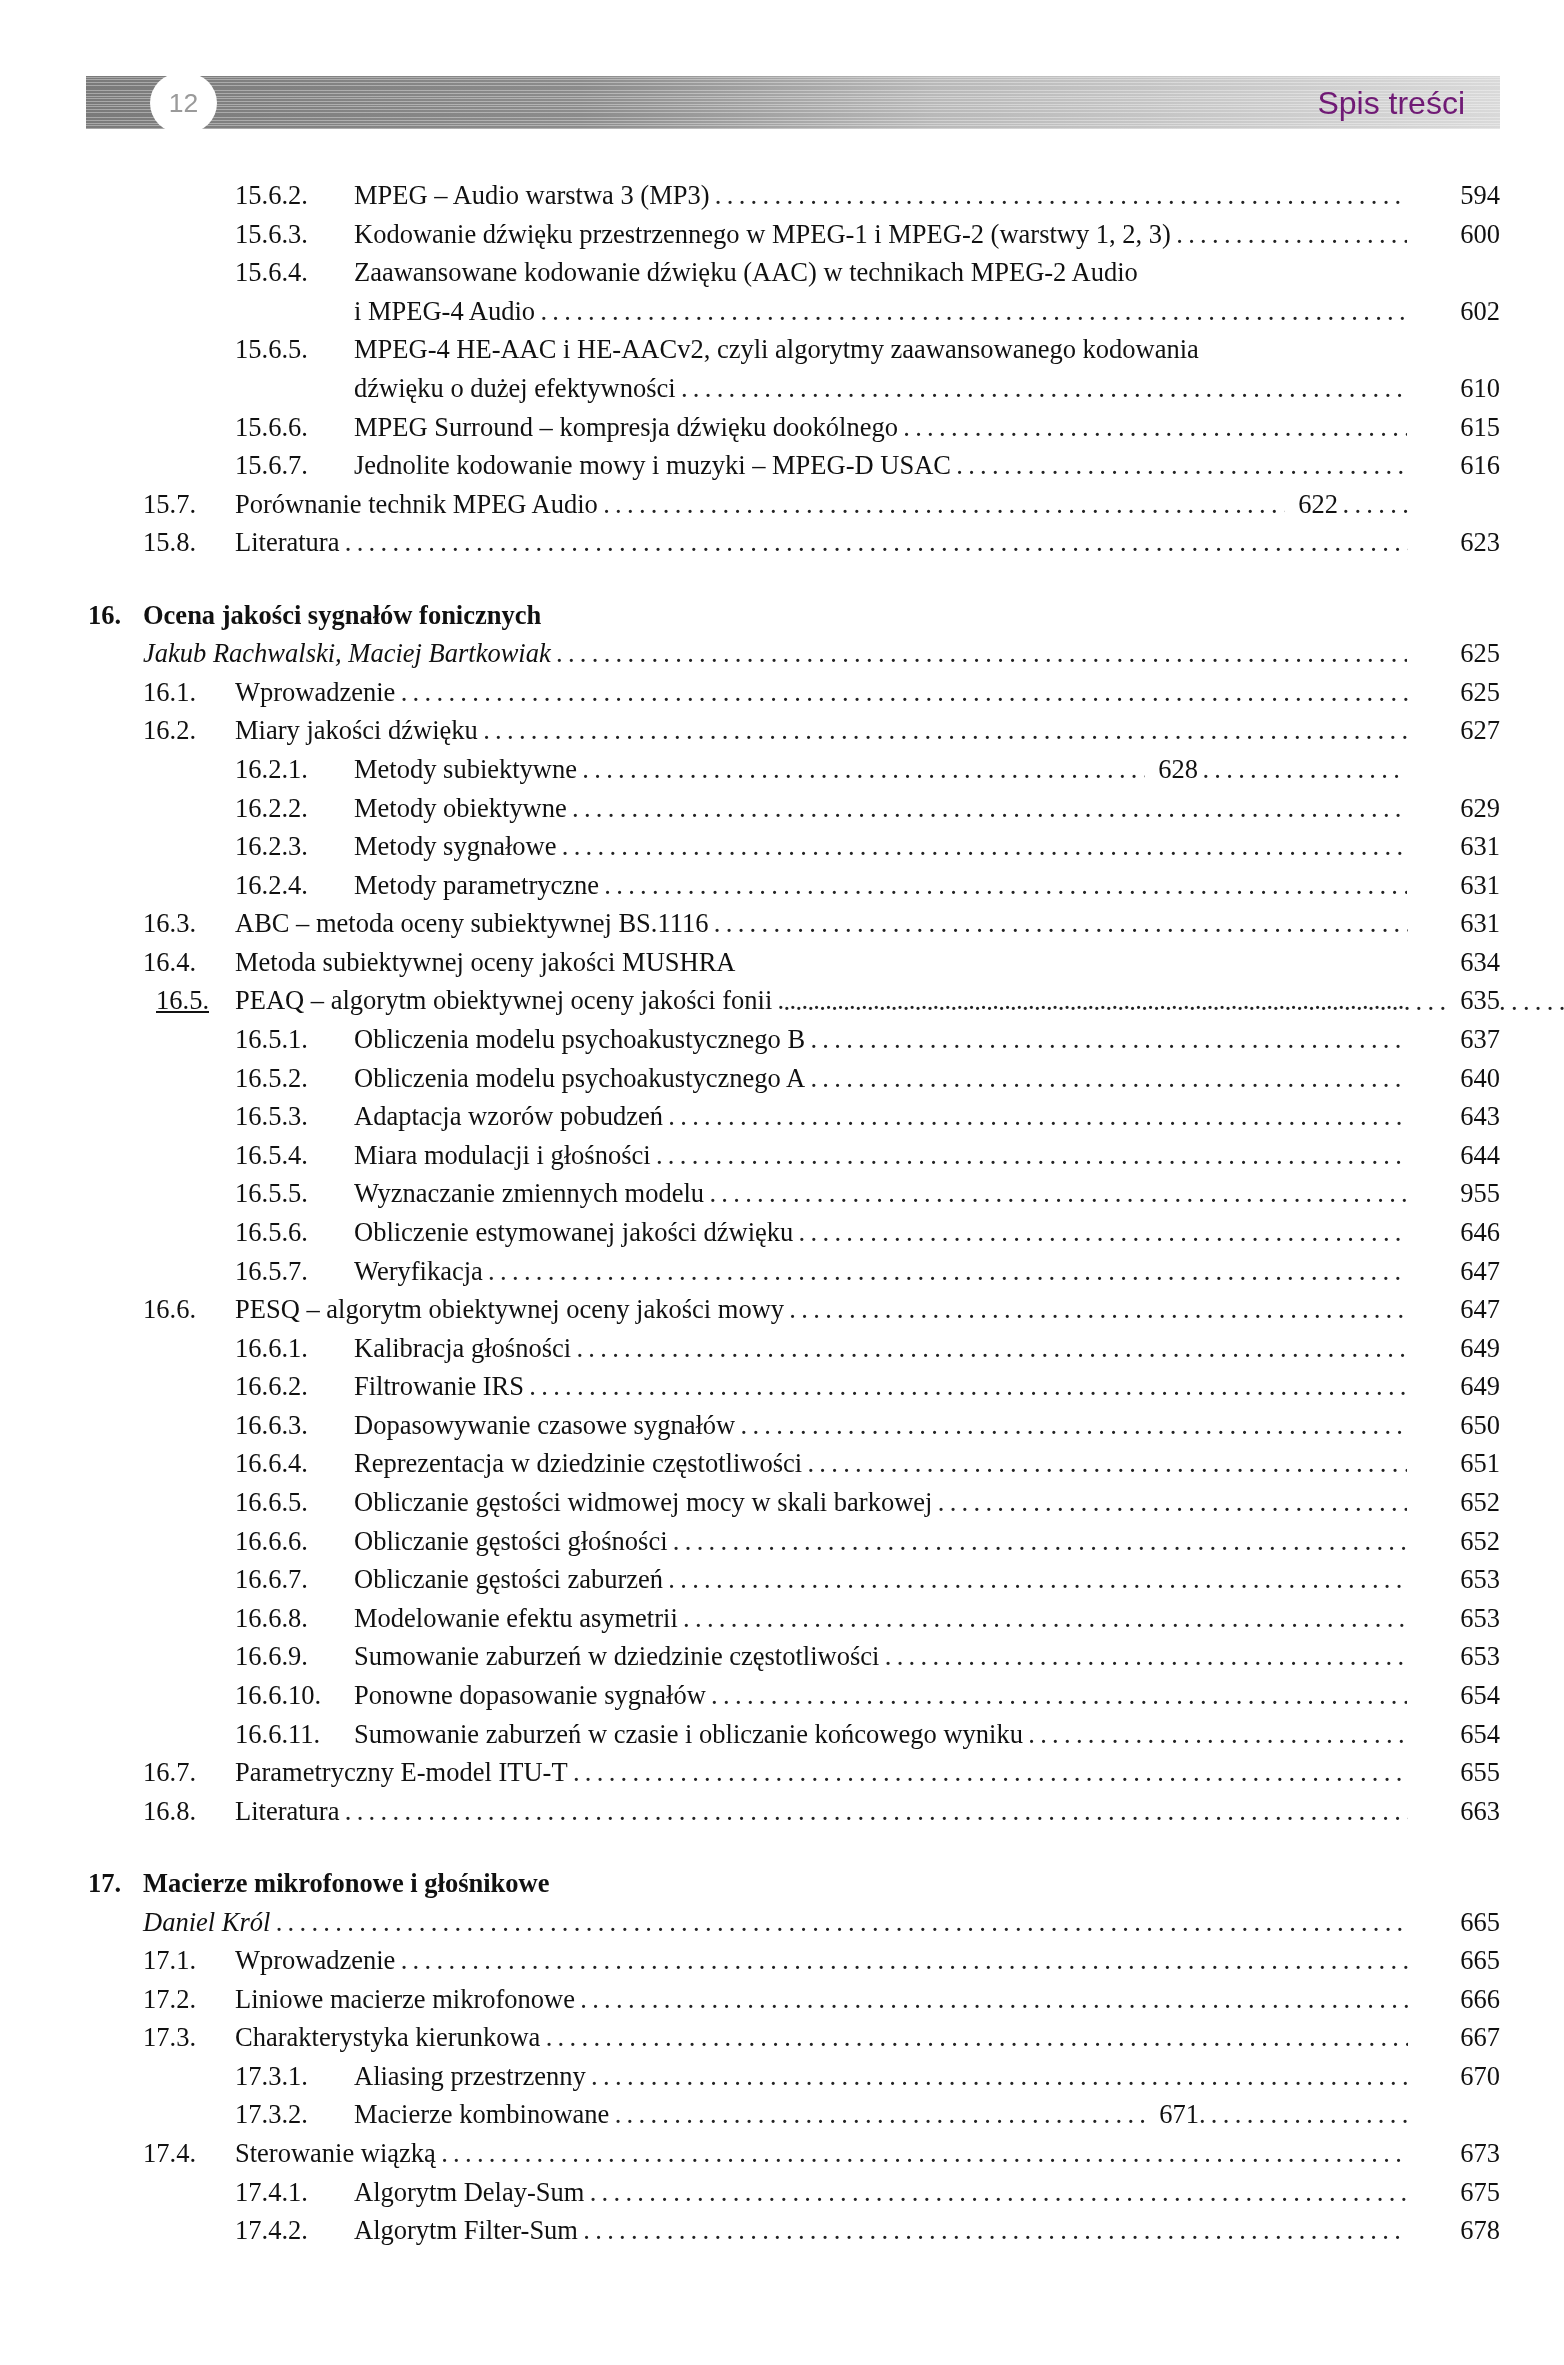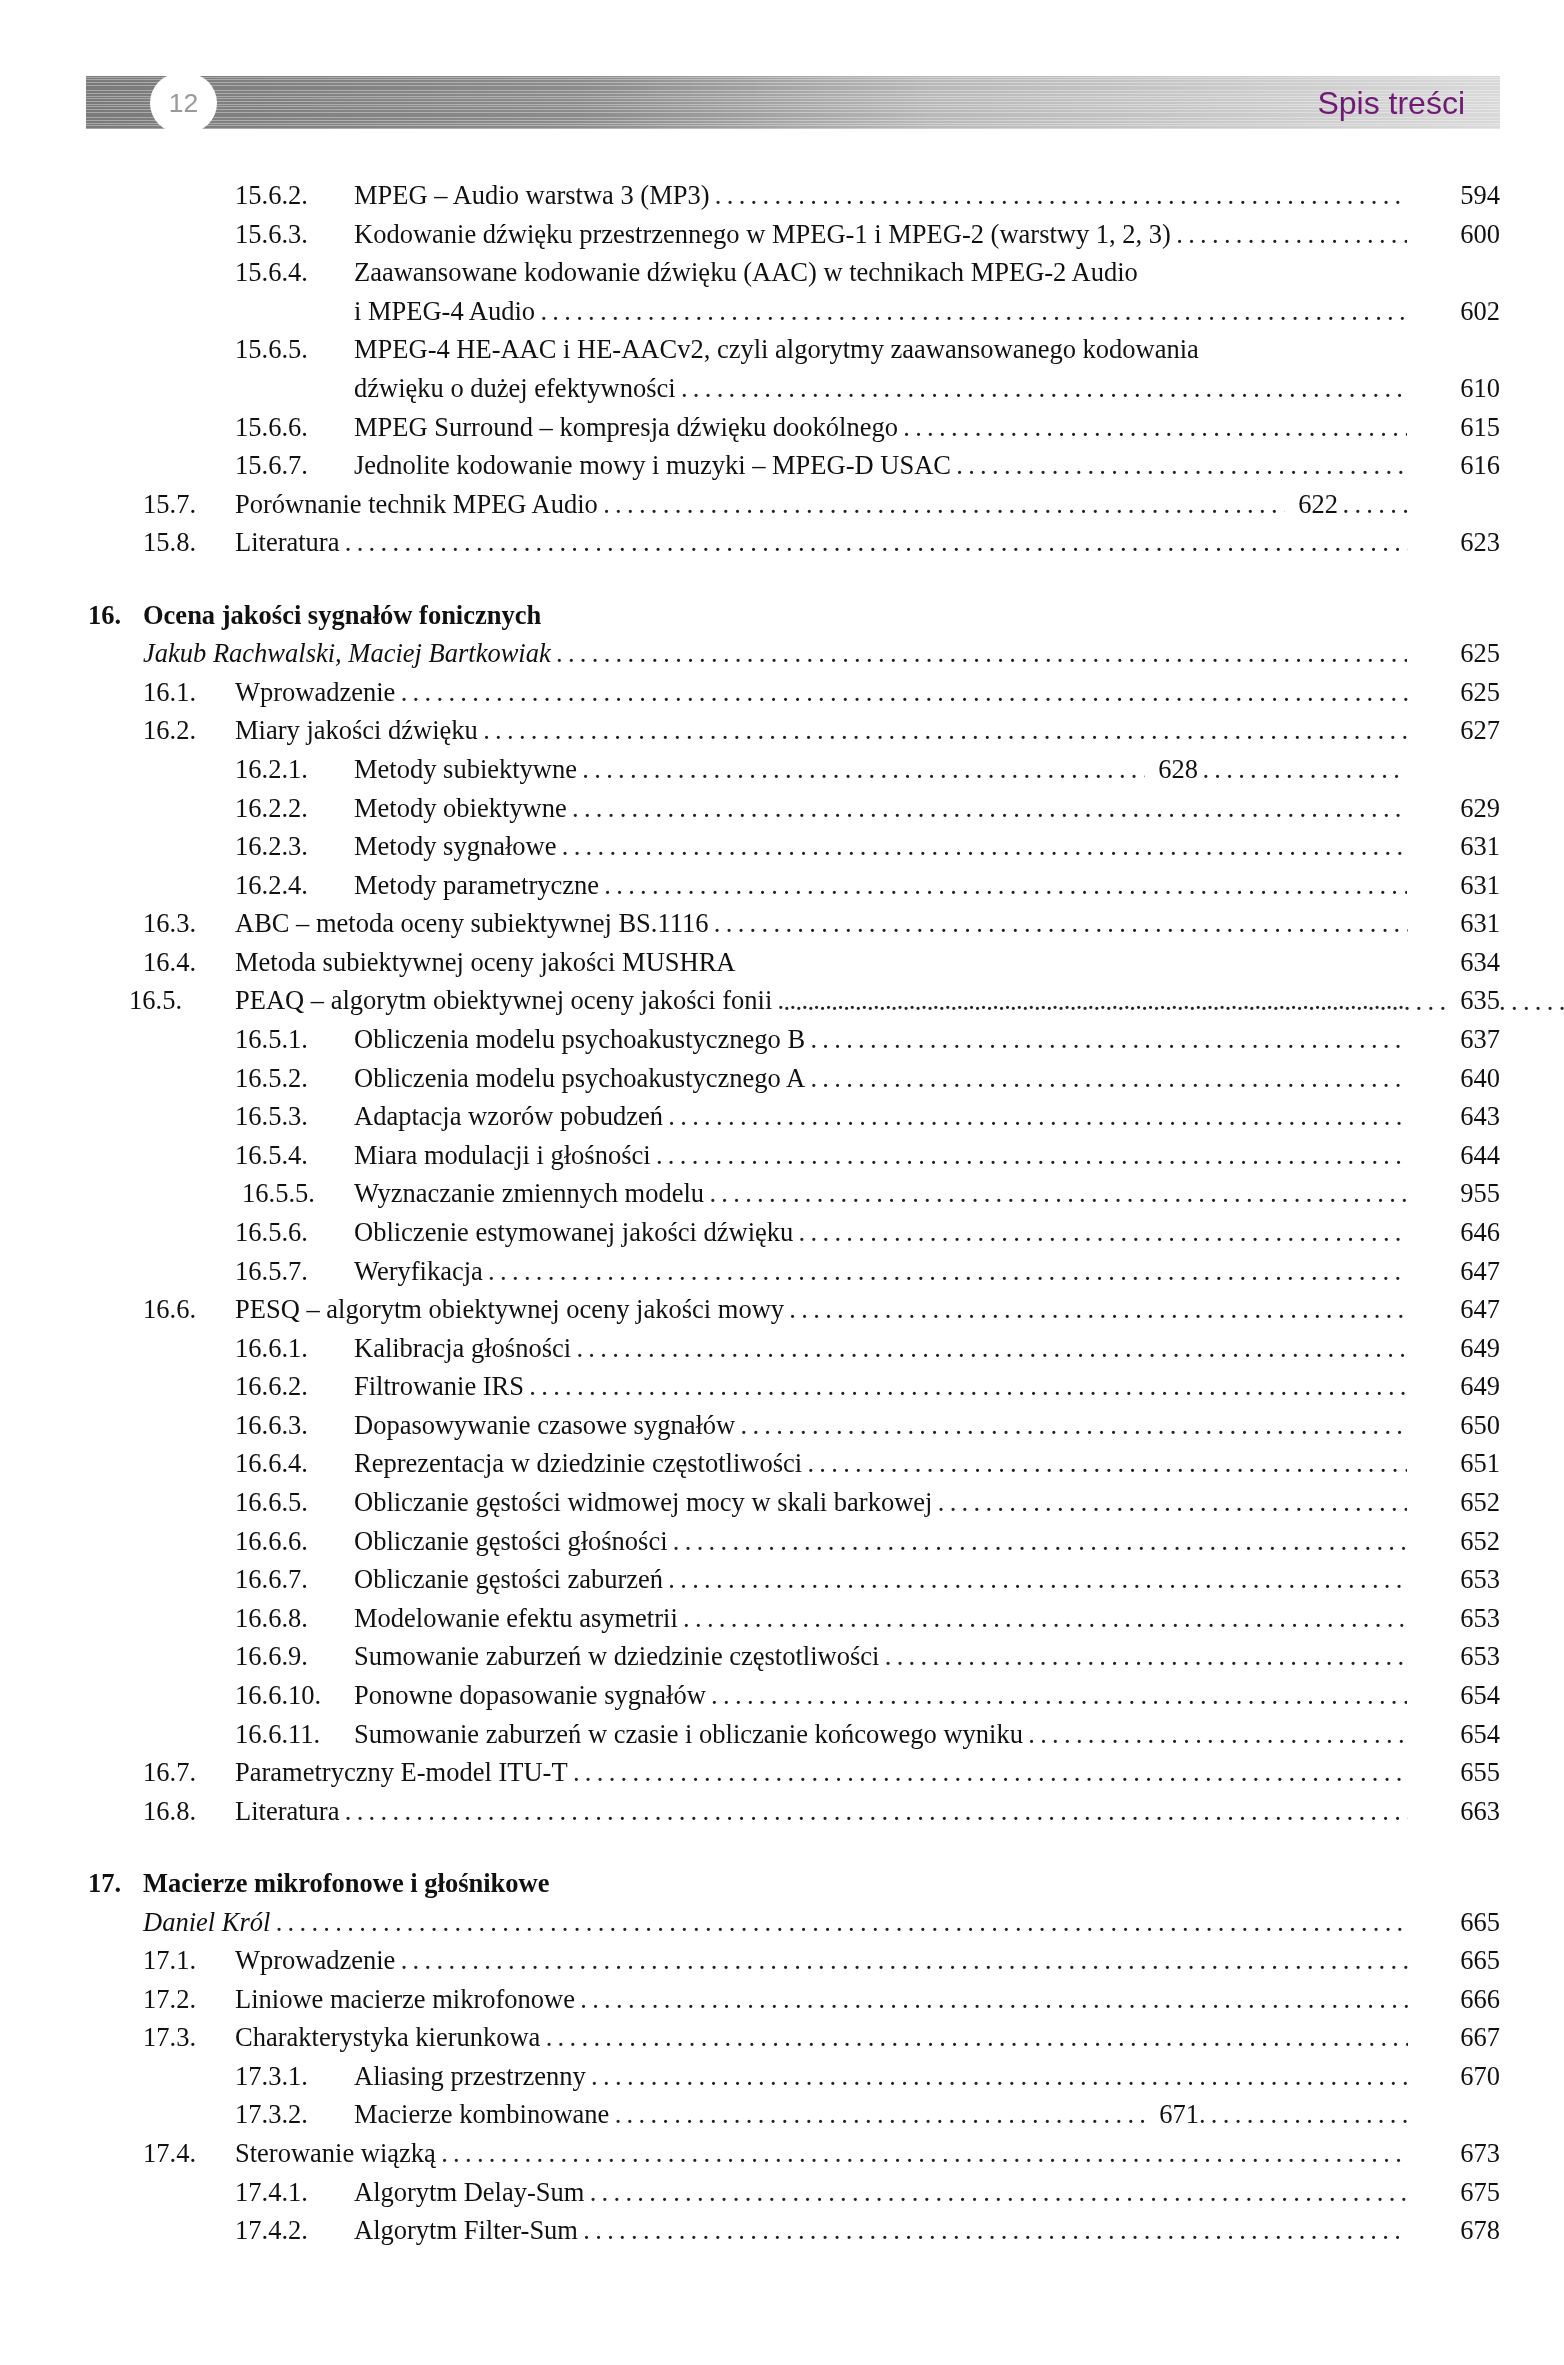--- a/index.html
+++ b/index.html
@@ -186,21 +186,21 @@
     </div>
     <div class="row" style="left: 0px; top: 943px; width: 1565px;">
       <span class="num" style="left: 143px;">16.4.</span>
       <div class="title-wrap" style="left: 235px; width: 1173px; flex-direction: column;">
         <span class="t">Metoda subiektywnej oceny jakości MUSHRA</span>
         <span class="leader">........................................................................................................................................................................................................</span>
       </div>
       <span class="pg">634</span>
     </div>
     <div class="row" style="left: 0px; top: 981px; width: 1565px;">
-      <span class="num" style="left: 129px;">16.5.</span>
+      <span class="num" style="left: 156px; text-decoration: underline;">16.5.</span>
       <div class="title-wrap" style="left: 235px; width: 1173px;">
         <span class="t">PEAQ – algorytm obiektywnej oceny jakości fonii</span>
         <span class="leader">........................................................................................................................................................................................................</span>
       </div>
       <span class="pg">635</span>
     </div>
     <div class="row" style="left: 0px; top: 1020px; width: 1565px;">
       <span class="num" style="left: 235px;">16.5.1.</span>
       <div class="title-wrap" style="left: 354px; width: 1053px;">
         <span class="t">Obliczenia modelu psychoakustycznego B</span>
@@ -226,21 +226,21 @@
     </div>
     <div class="row" style="left: 0px; top: 1136px; width: 1565px;">
       <span class="num" style="left: 235px;">16.5.4.</span>
       <div class="title-wrap" style="left: 354px; width: 1053px;">
         <span class="t">Miara modulacji i głośności</span>
         <span class="leader">........................................................................................................................................................................................................</span>
       </div>
       <span class="pg">644</span>
     </div>
     <div class="row" style="left: 0px; top: 1174px; width: 1565px;">
-      <span class="num" style="left: 242px;">16.5.5.</span>
+      <span class="num" style="left: 235px;">16.5.5.</span>
       <div class="title-wrap" style="left: 354px; width: 1053px;">
         <span class="t">Wyznaczanie zmiennych modelu</span>
         <span class="leader">........................................................................................................................................................................................................</span>
       </div>
       <span class="pg">955</span>
     </div>
     <div class="row" style="left: 0px; top: 1213px; width: 1565px;">
       <span class="num" style="left: 235px;">16.5.6.</span>
       <div class="title-wrap" style="left: 354px; width: 1053px;">
         <span class="t">Obliczenie estymowanej jakości dźwięku</span>

